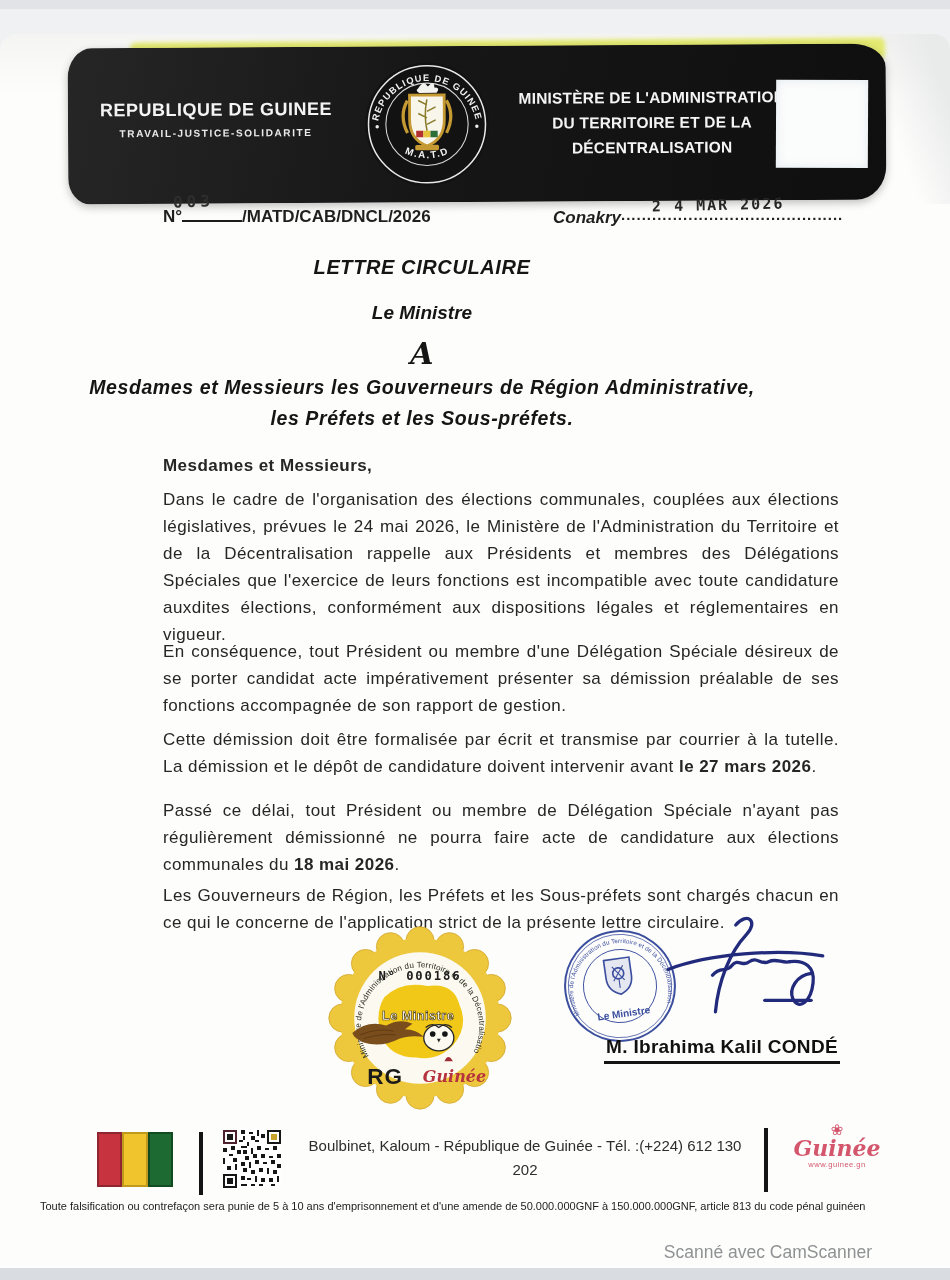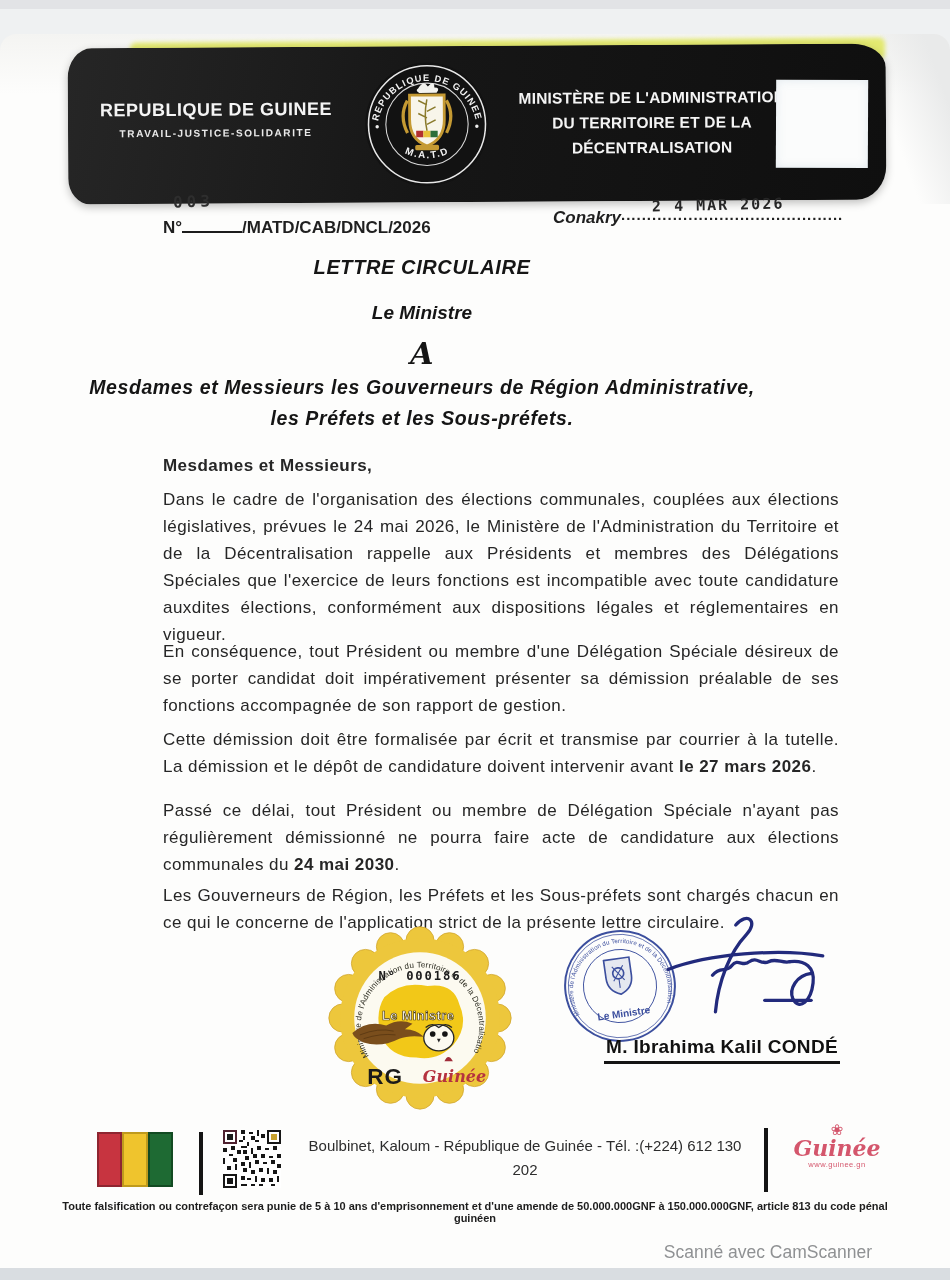--- a/index.html
+++ b/index.html
@@ -25,21 +25,21 @@
   .banner-left{left:14px;top:52px;width:268px;text-align:center;}
   .banner-left .t1{font-weight:bold;font-size:18px;letter-spacing:.5px;}
   .banner-left .t2{font-weight:bold;font-size:10px;letter-spacing:1.6px;margin-top:7px;color:#e9e9e9;}
   .banner-right{left:450px;top:40px;width:268px;text-align:center;font-weight:bold;
     font-size:15.5px;line-height:25px;letter-spacing:.2px;}
   .white-box{left:708px;top:36px;width:92px;height:88px;background:#fbfcfc;transform:rotate(.6deg);
     box-shadow:inset 0 0 10px rgba(150,180,200,.25);}
   .banner-seal{left:294px;top:13px;width:130px;height:130px;}
 
   .ref-row{left:0;top:198px;width:950px;height:42px;font-size:17px;}
-  .ref-left{left:163px;top:8px;font-weight:bold;margin-top:11px;}
+  .ref-left{left:163px;top:8px;font-weight:bold;}
   .ref-underline{display:inline-block;width:60px;border-bottom:2.5px solid #1c1c1c;height:14px;}
   .ref-stamp{left:173px;top:-6px;font-family:"DejaVu Sans Mono",monospace;font-weight:bold;
     font-size:16px;letter-spacing:4px;color:#2e2e2e;transform:rotate(-2deg);}
   .ref-right{left:553px;top:8px;font-weight:bold;font-style:italic;}
   .dots{display:inline-block;width:222px;overflow:hidden;white-space:nowrap;font-size:15px;
     letter-spacing:1px;color:#222;vertical-align:baseline;font-style:normal;}
   .date-stamp{left:652px;top:-2px;font-family:"DejaVu Sans Mono",monospace;font-weight:bold;
     font-size:15px;letter-spacing:2px;color:#262626;transform:rotate(-1.2deg);white-space:nowrap;}
 
   .heading{left:0;width:844px;text-align:center;font-weight:bold;font-style:italic;color:#151515;}
@@ -66,21 +66,21 @@
   .fdiv{width:3.5px;background:#141414;}
   .divider1{left:199px;top:1132px;height:63px;}
   .divider2{left:764px;top:1128px;height:64px;}
   .qr{left:223px;top:1130px;width:58px;height:58px;}
   .address{left:295px;top:1134px;width:460px;text-align:center;font-size:15px;line-height:24px;color:#2d2d2d;}
   .brand{left:786px;top:1124px;width:102px;text-align:center;color:#d4566c;}
   .brand .flower{font-size:15px;line-height:12px;}
   .brand .name{font-family:"DejaVu Serif",serif;font-style:italic;font-weight:bold;font-size:22px;line-height:24px;}
   .brand .url{font-size:7.5px;letter-spacing:.5px;}
 
-  .legal{left:40px;top:1200px;width:870px;text-align:center;font-weight:bold;font-size:11px;
+  .legal{left:40px;top:1200px;width:870px;text-align:left;font-weight:normal;font-size:11px;
     letter-spacing:0;color:#1d1d1d;}
   .watermark{right:78px;top:1242px;font-size:17.5px;color:#8f9193;}
   .bottom-strip{left:0;top:1268px;width:950px;height:12px;background:#d9dde1;}
 </style>
 </head>
 <body>
 
 <div class="screen">
 
   <div class="abs top-bar"></div>
@@ -143,23 +143,23 @@
   </div>
 
   <div class="abs heading h-doc">LETTRE CIRCULAIRE</div>
   <div class="abs heading h-sender">Le Ministre</div>
   <div class="abs heading h-a">A</div>
   <div class="abs heading h-addr1">Mesdames et Messieurs les Gouverneurs de Région Administrative,</div>
   <div class="abs heading h-addr2">les Préfets et les Sous-préfets.</div>
 
   <div class="abs bodytxt salut">Mesdames et Messieurs,</div>
   <div class="abs bodytxt p1">Dans le cadre de l'organisation des élections communales, couplées aux élections législatives, prévues le 24 mai 2026, le Ministère de l'Administration du Territoire et de la Décentralisation rappelle aux Présidents et membres des Délégations Spéciales que l'exercice de leurs fonctions est incompatible avec toute candidature auxdites élections, conformément aux dispositions légales et réglementaires en vigueur.</div>
-  <div class="abs bodytxt p2">En conséquence, tout Président ou membre d'une Délégation Spéciale désireux de se porter candidat doit impérativement présenter sa démission préalable de ses fonctions accompagnée de son rapport de gestion.</div>
+  <div class="abs bodytxt p2">En conséquence, tout Président ou membre d'une Délégation Spéciale désireux de se porter candidat acte impérativement présenter sa démission préalable de ses fonctions accompagnée de son rapport de gestion.</div>
   <div class="abs bodytxt p3"><span>Cette démission doit être formalisée par écrit et transmise par courrier à la tutelle. La démission et le dépôt de candidature doivent intervenir avant </span><b>le 27 mars 2026</b><span>.</span></div>
-  <div class="abs bodytxt p4"><span>Passé ce délai, tout Président ou membre de Délégation Spéciale n'ayant pas régulièrement démissionné ne pourra faire acte de candidature aux élections communales du </span><b>24 mai 2030</b><span>.</span></div>
+  <div class="abs bodytxt p4"><span>Passé ce délai, tout Président ou membre de Délégation Spéciale n'ayant pas régulièrement démissionné ne pourra faire acte de candidature aux élections communales du </span><b>18 mai 2026</b><span>.</span></div>
   <div class="abs bodytxt p5">Les Gouverneurs de Région, les Préfets et les Sous-préfets sont chargés chacun en ce qui le concerne de l'application strict de la présente lettre circulaire.</div>
 
   <svg class="abs stamp-fiscal" viewBox="0 0 200 200">
     <g fill="#edc73c" stroke="#cfa32a" stroke-width="0.8">
       <circle cx="182" cy="100" r="15"></circle>
         <circle cx="175.8" cy="131.4" r="15"></circle>
         <circle cx="158" cy="158" r="15"></circle>
       <circle cx="131.4" cy="175.8" r="15"></circle>
         <circle cx="100" cy="182" r="15"></circle>
         <circle cx="68.6" cy="175.8" r="15"></circle>

